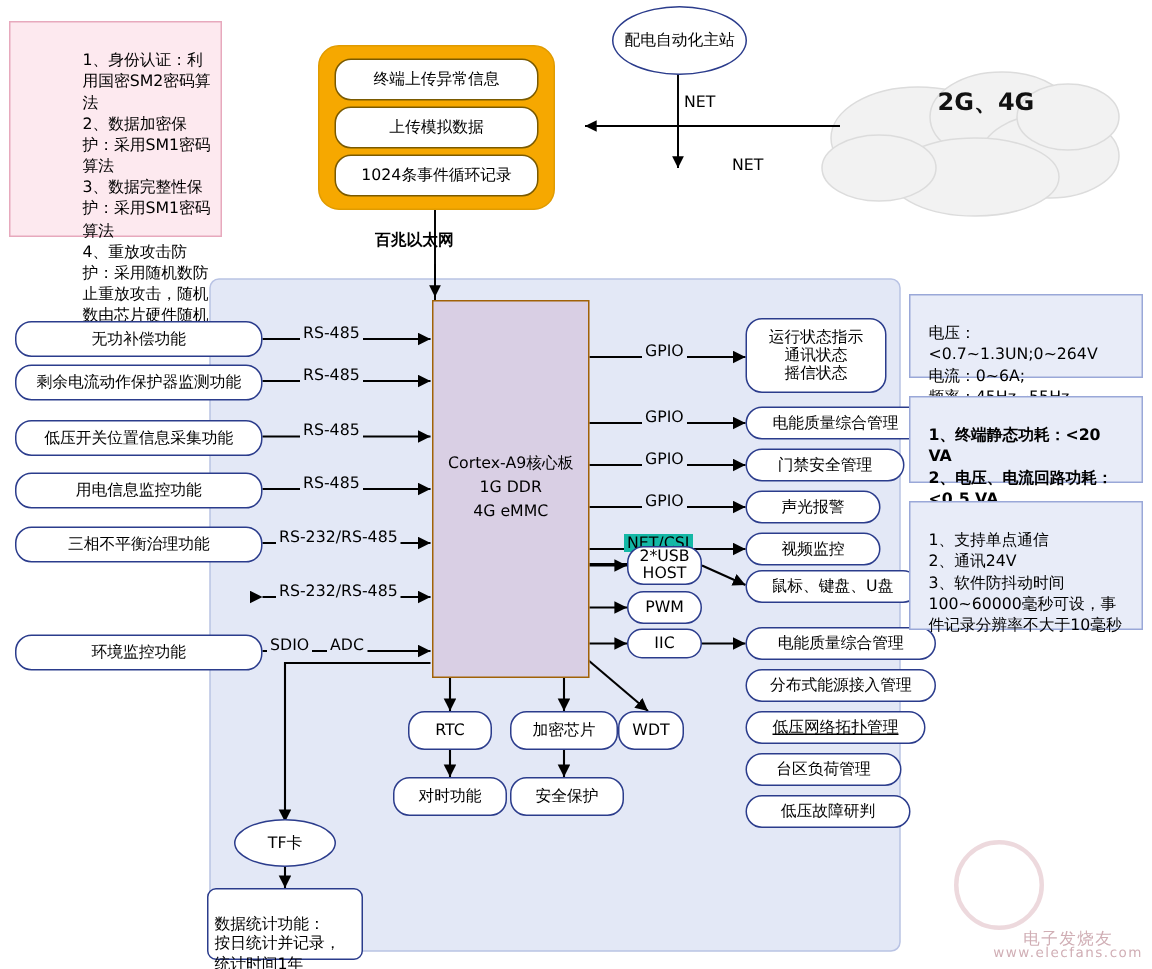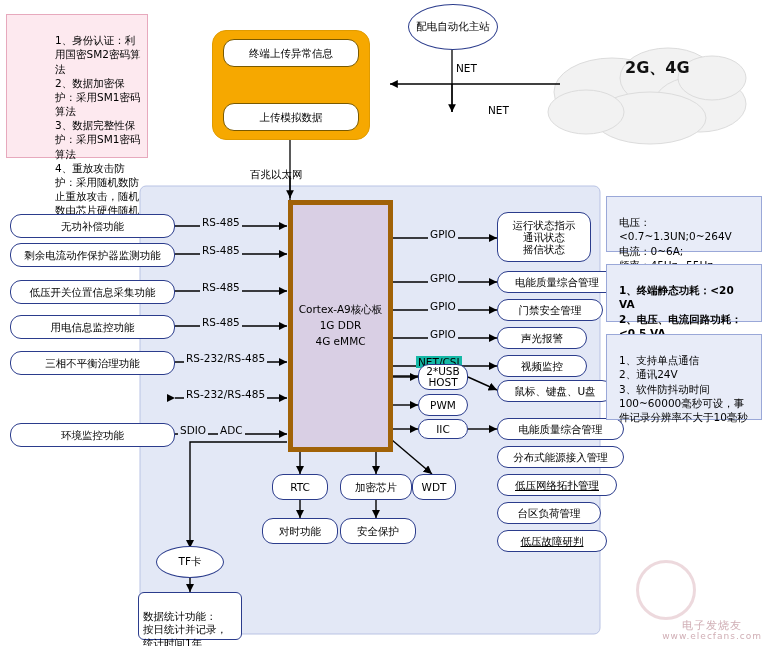--- a/index.html
+++ b/index.html
@@ -27,21 +27,21 @@
   }
   .noteblue{
     background:#e8ecf8;border:1px solid #9aa8d8;
     font-size:10.5px;line-height:1.35;padding:4px 12px;color:#000;
   }
   .notepink{
     background:#fde9ef;border:1px solid #e7a9bd;
     font-size:10.5px;line-height:1.35;padding:4px 4px;color:#000;
   }
   .corebox{
-    background:#d9cfe4;border:5px solid #a16207;
+    background:#d9cfe4;border:1px solid #a16207;
     display:flex;align-items:center;justify-content:center;
     text-align:center;font-size:10.5px;line-height:1.5;color:#000;
   }
   .orangebox{
     background:#f6a800;border:1px solid #e09b00;border-radius:14px;
   }
   .orangebox .pill{border-color:#7a5a00;}
   .cloudtext{
     position:absolute;font-size:16px;font-weight:bold;color:#111;
   }
@@ -160,23 +160,26 @@
 4、重放攻击防护：采用随机数防止重放攻击，随机数由芯片硬件随机数发生源产生</span>
   </div>
 
   <div class="orangebox node" style="left:212px;top:30px;width:158px;height:110px;padding:8px 10px;display:flex;flex-direction:column;justify-content:space-between;">
     <div class="pill" style="height:24px;">
       <span>终端上传异常信息</span>
     </div>
     <div class="pill" style="height:24px;">
       <span>上传模拟数据</span>
     </div>
-  </div>
-
-  <div class="label" style="left:250px;top:168px;">
+    <div class="pill" style="height:24px;">
+      <span>1024条事件循环记录</span>
+    </div>
+  </div>
+
+  <div class="label" style="left:250px;top:153px;font-weight:bold;">
     <span>百兆以太网</span>
   </div>
 
   <div class="corebox node" style="left:288px;top:200px;width:105px;height:252px;white-space:pre-line;">
     <span>Cortex-A9核心板
 1G DDR
 4G eMMC</span>
   </div>
 
   <div class="pill node" style="left:10px;top:214px;width:165px;height:24px;">
@@ -262,21 +265,21 @@
   </div>
   <div class="pill node" style="left:497px;top:446px;width:127px;height:22px;">
     <span>分布式能源接入管理</span>
   </div>
   <div class="pill node" style="left:497px;top:474px;width:120px;height:22px;text-decoration:underline;">
     <span>低压网络拓扑管理</span>
   </div>
   <div class="pill node" style="left:497px;top:502px;width:104px;height:22px;">
     <span>台区负荷管理</span>
   </div>
-  <div class="pill node" style="left:497px;top:530px;width:110px;height:22px;text-decoration:underline;">
+  <div class="pill node" style="left:497px;top:530px;width:110px;height:22px;">
     <span>低压故障研判</span>
   </div>
 
   <div class="pill node" style="left:272px;top:474px;width:56px;height:26px;">
     <span>RTC</span>
   </div>
   <div class="pill node" style="left:340px;top:474px;width:72px;height:26px;text-align:center;">
     <span>加密芯片</span>
   </div>
   <div class="pill node" style="left:412px;top:474px;width:44px;height:26px;">

